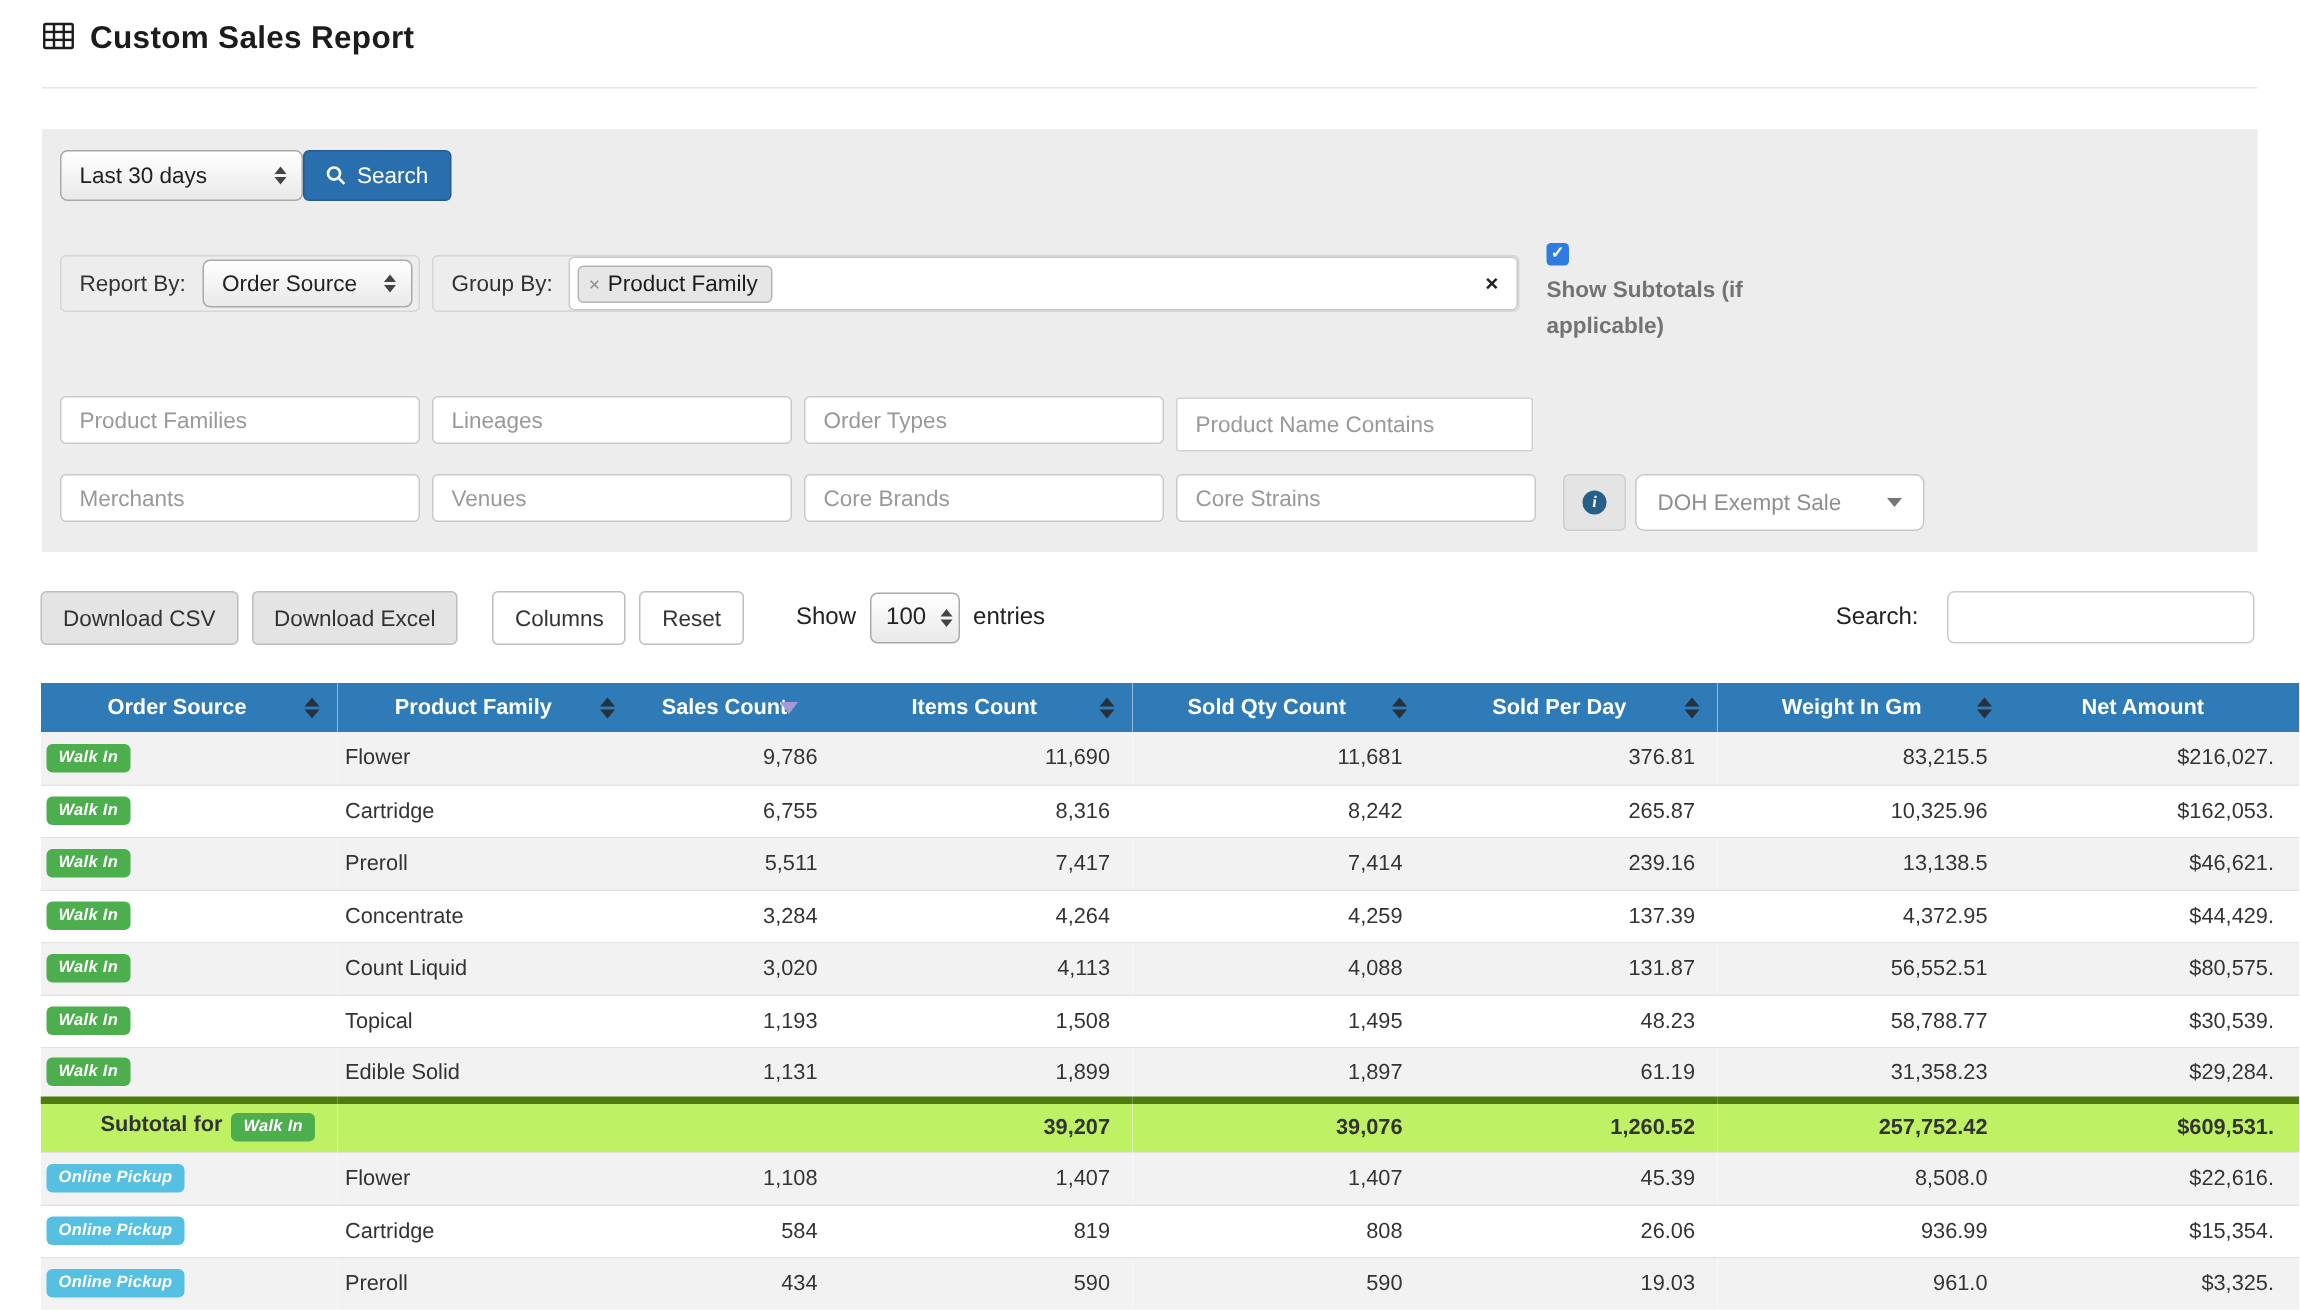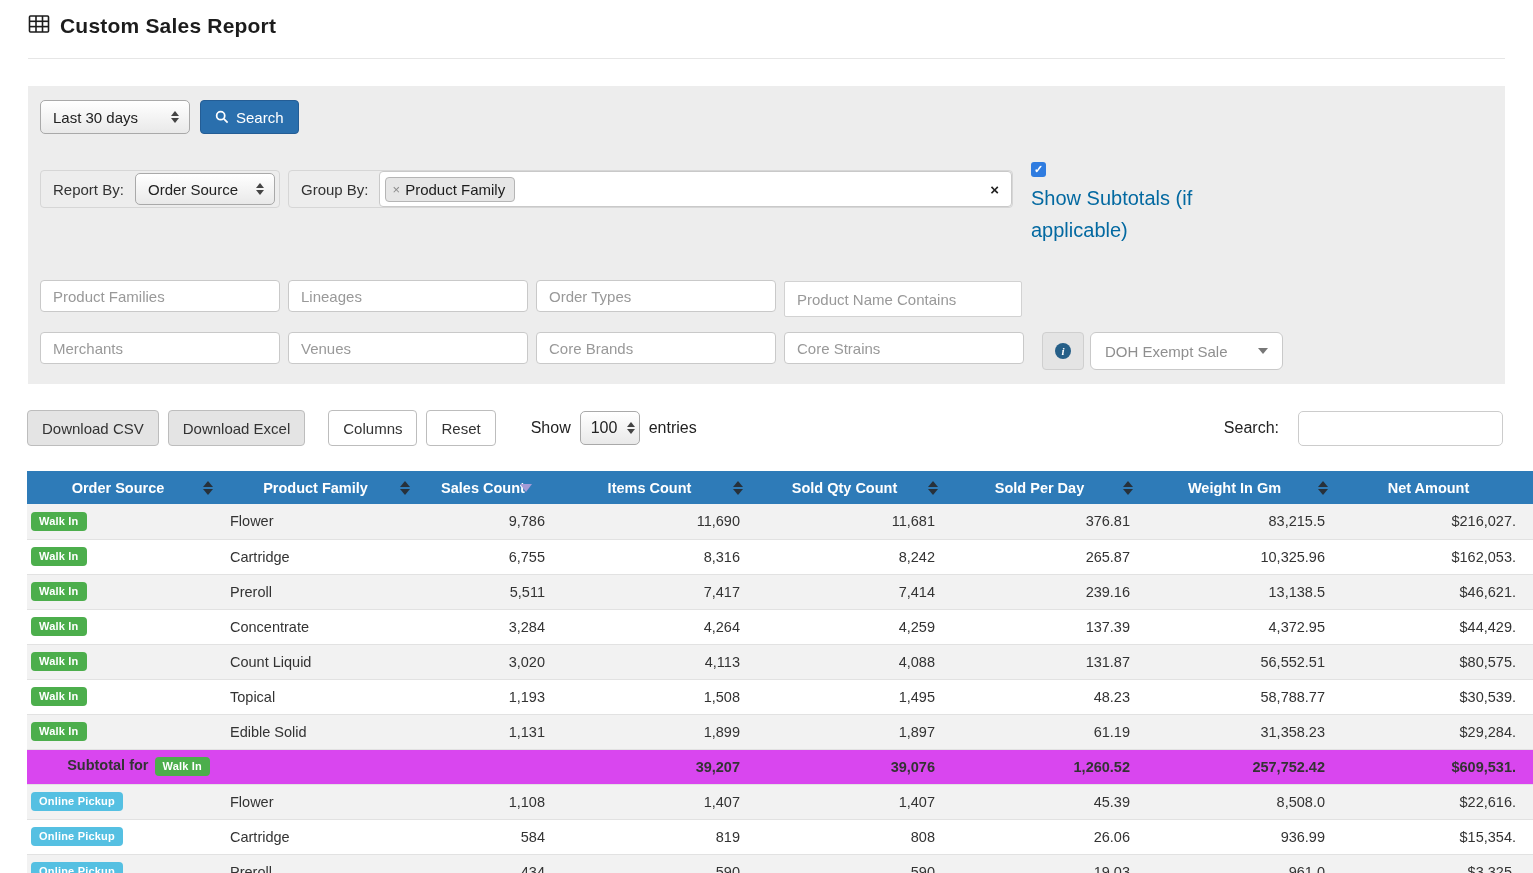--- a/index.html
+++ b/index.html
@@ -42,21 +42,21 @@
   .btn {
     display: inline-flex; align-items: center; gap: 7px;
     height: 34px; padding: 0 14px; border-radius: 4px;
     border: 1px solid #bdbdbd; background: #e4e4e4;
     font-size: 15px; color: #333; cursor: pointer;
     font-family: "Liberation Sans", sans-serif;
   }
   .btn-primary { background: var(--button-blue); border-color: #245d95; color: #fff; font-weight: 400; }
   .btn-light { background: #fff; }
 
-  .date-range { width: 150px; margin-right: 10px; }
+  .date-range { width: 162px; margin-right: 0; }
 
   .input-group {
     display: flex; align-items: center;
     border: 1px solid #d6d6d6; border-radius: 4px;
     height: 38px; padding-left: 12px;
   }
   .input-group .grp-label { color: #333; white-space: nowrap; margin-right: 10px; }
   .report-by { width: 240px; margin-right: 8px; justify-content: space-between; padding-right: 4px; }
   .report-by .select-box { height: 32px; width: 140px; }
   .group-by { width: 725px; padding-right: 0; border: 1px solid #d6d6d6; }
@@ -71,21 +71,21 @@
   }
   .tag-pill .tag-x { color: #8a8a8a; font-size: 13px; cursor: pointer; }
   .clear-x { color: #222; font-size: 15px; font-weight: 700; cursor: pointer; }
 
   .subtotals-block { margin-left: 18px; margin-top: -8px; width: 175px; }
   .checkbox {
     width: 15px; height: 15px; border-radius: 3px; background: var(--checkbox-blue);
     color: #fff; font-size: 11px; font-weight: 700; line-height: 15px; text-align: center;
     cursor: pointer; margin-bottom: 5px;
   }
-  .subtotals-label { font-weight: 400; font-size: 20px; line-height: 1.6; color: #0369a1; }
+  .subtotals-label { font-weight: 700; font-size: 15px; line-height: 1.6; color: #737373; }
 
   .filter-input {
     width: 240px; height: 32px; margin-right: 8px;
     border: 1px solid #c9c9c9; border-radius: 4px; background: #fff;
     padding: 0 12px; font-size: 15px; color: #333;
     font-family: "Liberation Sans", sans-serif;
   }
   .filter-input::placeholder { color: #999; opacity: 1; }
   .filter-input.plain { height: 36px; margin-top: 1px; border-radius: 2px; border-color: #d2d2d2; width: 238px; }
 
@@ -100,21 +100,21 @@
     font-family: "Liberation Serif", serif; font-style: italic;
   }
   .doh-select {
     display: inline-flex; align-items: center; justify-content: space-between;
     width: 193px; height: 38px; background: #fff; border: 1px solid #c9c9c9; border-radius: 6px;
     padding: 0 14px; color: #8f8f8f; cursor: pointer;
   }
   .caret-down { width: 0; height: 0; border-left: 5px solid transparent; border-right: 5px solid transparent; border-top: 6px solid #777; }
 
   
-  .toolbar { display: flex; align-items: center; justify-content: space-between; margin: 26px 30px 0 27px; }
+  .toolbar { display: flex; align-items: flex-start; justify-content: space-between; margin: 26px 30px 0 27px; }
   .toolbar-left { display: flex; align-items: center; }
   .toolbar-left .btn { margin-right: 9px; height: 36px; }
   .btn-columns { margin-left: 14px; }
   .show-entries { display: flex; align-items: center; gap: 9px; margin-left: 26px; font-size: 16px; color: #222; }
   .entries-select { width: 60px; height: 34px; padding: 0 7px 0 10px; }
   .toolbar-right { display: flex; align-items: center; gap: 19px; font-size: 16px; color: #222; }
   .table-search-input { width: 205px; height: 35px; border: 1px solid #ccc; border-radius: 5px; padding: 0 10px; font-size: 15px; }
 
   
   .table-wrap { margin: 25px 0 0 27px; width: 1506px; overflow: hidden; }
@@ -129,28 +129,28 @@
   .sort-icons .up { border-bottom: 6px solid #27313b; }
   .sort-icons .dn { border-top: 6px solid #27313b; }
   .sort-desc-icon { position: absolute; right: 28px; top: 50%; transform: translateY(-50%);
     width: 0; height: 0; border-left: 6px solid transparent; border-right: 6px solid transparent; border-top: 8px solid var(--sort-active); }
 
   tbody td {
     height: 35px; font-size: 14.5px; color: #333; border-bottom: 1px solid #e2e2e2;
     padding: 0 15px 0 8px; white-space: nowrap; overflow: hidden;
   }
   tbody tr.stripe td { background: #f2f2f2; }
-  tbody tr.subtotal td { background: #d946ef; font-weight: 700; border-top: 1px solid #4d7c0f; }
+  tbody tr.subtotal td { background: #bef264; font-weight: 700; border-top: 5px solid #4d7c0f; }
   td.num { text-align: right; }
   td.net { padding-right: 17px; }
   td.col-badge { padding-left: 4px; }
   td.col-family { padding-left: 5px; }
   .badge {
     display: inline-block; color: #fff; font-weight: 700; font-size: 11px;
-    padding: 4px 8px; border-radius: 4px; line-height: 1; letter-spacing: .2px;
+    padding: 4px 8px; border-radius: 4px; line-height: 1; letter-spacing: .2px; font-style: italic;
   }
   .badge.green { background: var(--badge-green); }
   .badge.blue { background: var(--badge-blue); }
   .subtotal-cell { text-align: right; }
   .subtotal-cell .badge { margin-left: 6px; }
 </style>
 </head>
 <body>
 
 <header class="page-header">

